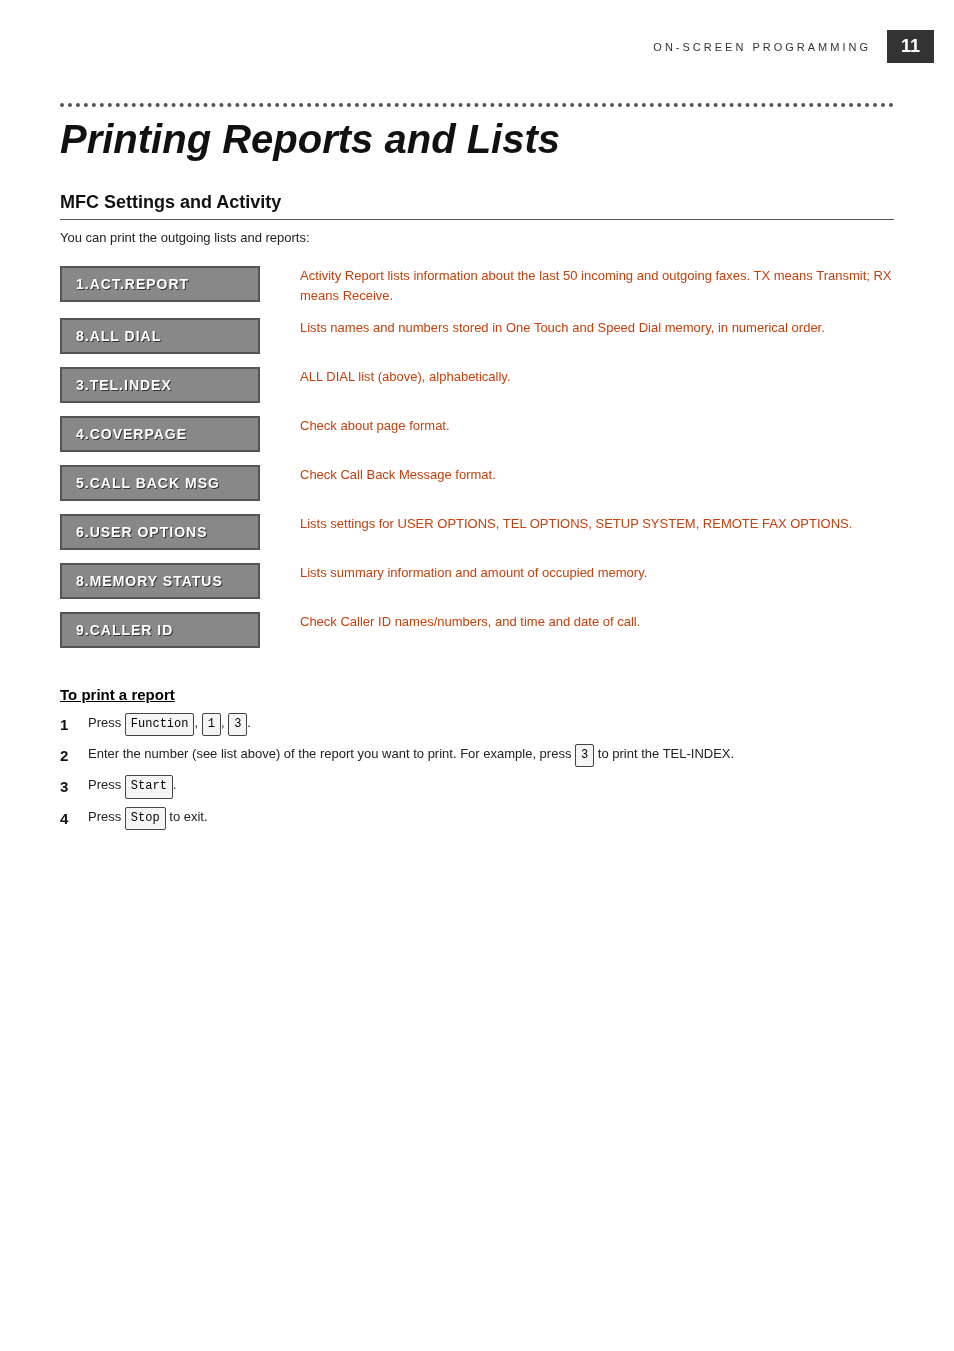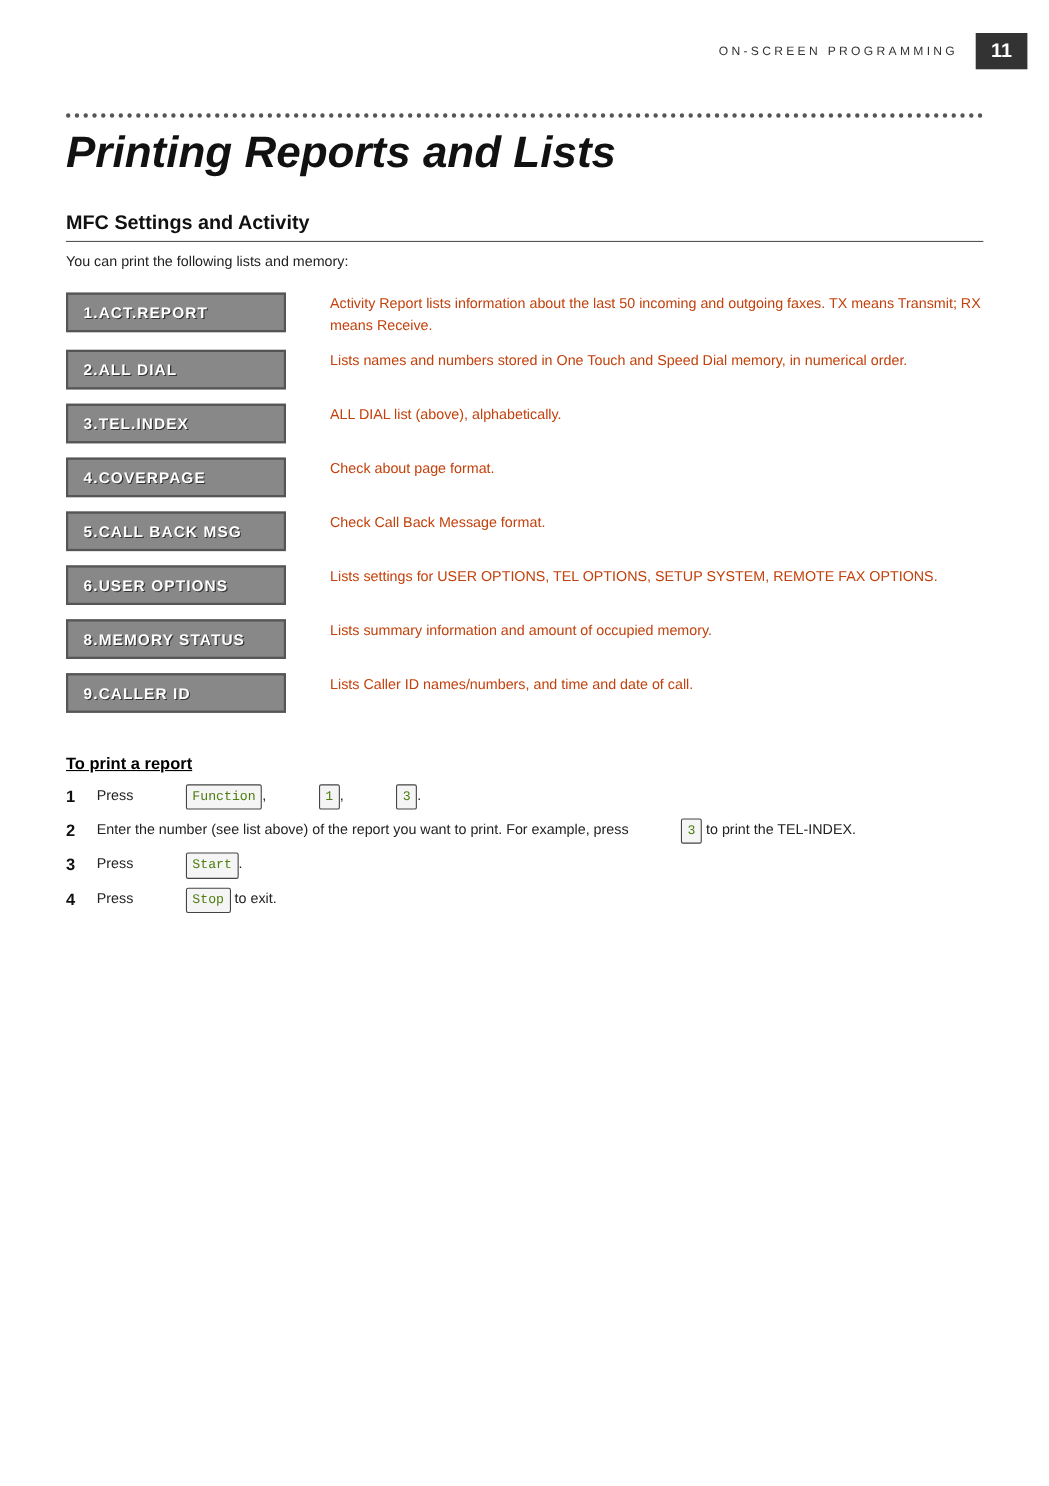--- a/index.html
+++ b/index.html
@@ -141,51 +141,50 @@
     }
 
     
     .key-btn {
       display: inline-block;
       border: 1.5px solid #444;
       padding: 1px 5px;
       font-size: 12px;
       font-family: "Courier New", Courier, monospace;
       background: #f5f5f5;
-      color: #4d7c0f;
+      color: #000000;
       border-radius: 2px;
-      margin-left: 44px;
     }
   </style>
 </head>
 <body>
 
 <div class="header-bar">
   <span class="header-text">ON-SCREEN PROGRAMMING</span>
   <span class="page-number-box">11</span>
 </div>
 
 <div class="dots-line"></div>
 
 <div class="main-title">Printing Reports and Lists</div>
 
 <div class="content">
 
   <div class="section-title">MFC Settings and Activity</div>
 
-  <div class="intro-text">You can print the following lists and memory:</div>
+  <div class="intro-text">You can print the outgoing lists and reports:</div>
 
   <table class="items-table">
     <tbody id="items-tbody">
     <tr>
           <td class="lcd-cell"><div class="lcd-box">1.ACT.REPORT</div></td>
           <td class="desc-cell">Activity Report lists information about the last 50 incoming and outgoing faxes. TX means Transmit; RX means Receive.</td>
         </tr>
         <tr>
-          <td class="lcd-cell"><div class="lcd-box">2.ALL  DIAL</div></td>
+          <td class="lcd-cell"><div class="lcd-box">8.ALL  DIAL</div></td>
           <td class="desc-cell">Lists names and numbers stored in One Touch and Speed Dial memory, in numerical order.</td>
         </tr>
         <tr>
           <td class="lcd-cell"><div class="lcd-box">3.TEL.INDEX</div></td>
           <td class="desc-cell">ALL DIAL list (above), alphabetically.</td>
         </tr>
         <tr>
           <td class="lcd-cell"><div class="lcd-box">4.COVERPAGE</div></td>
           <td class="desc-cell">Check about page format.</td>
         </tr>
@@ -196,21 +195,21 @@
         <tr>
           <td class="lcd-cell"><div class="lcd-box">6.USER  OPTIONS</div></td>
           <td class="desc-cell">Lists settings for USER OPTIONS, TEL OPTIONS, SETUP SYSTEM, REMOTE FAX OPTIONS.</td>
         </tr>
         <tr>
           <td class="lcd-cell"><div class="lcd-box">8.MEMORY  STATUS</div></td>
           <td class="desc-cell">Lists summary information and amount of occupied memory.</td>
         </tr>
         <tr>
           <td class="lcd-cell"><div class="lcd-box">9.CALLER  ID</div></td>
-          <td class="desc-cell">Lists Caller ID names/numbers, and time and date of call.</td>
+          <td class="desc-cell">Check Caller ID names/numbers, and time and date of call.</td>
         </tr>
       </tbody>
   </table>
 
   <div class="to-print-title">To print a report</div>
 
   <ul class="steps-list" id="steps-list">
   <li><span class="step-number">1</span>Press <span class="key-btn">Function</span>, <span class="key-btn">1</span>, <span class="key-btn">3</span>.</li>
       <li><span class="step-number">2</span>Enter the number (see list above) of the report you want to print. For example, press <span class="key-btn">3</span> to print the TEL-INDEX.</li>
       <li><span class="step-number">3</span>Press <span class="key-btn">Start</span>.</li>

